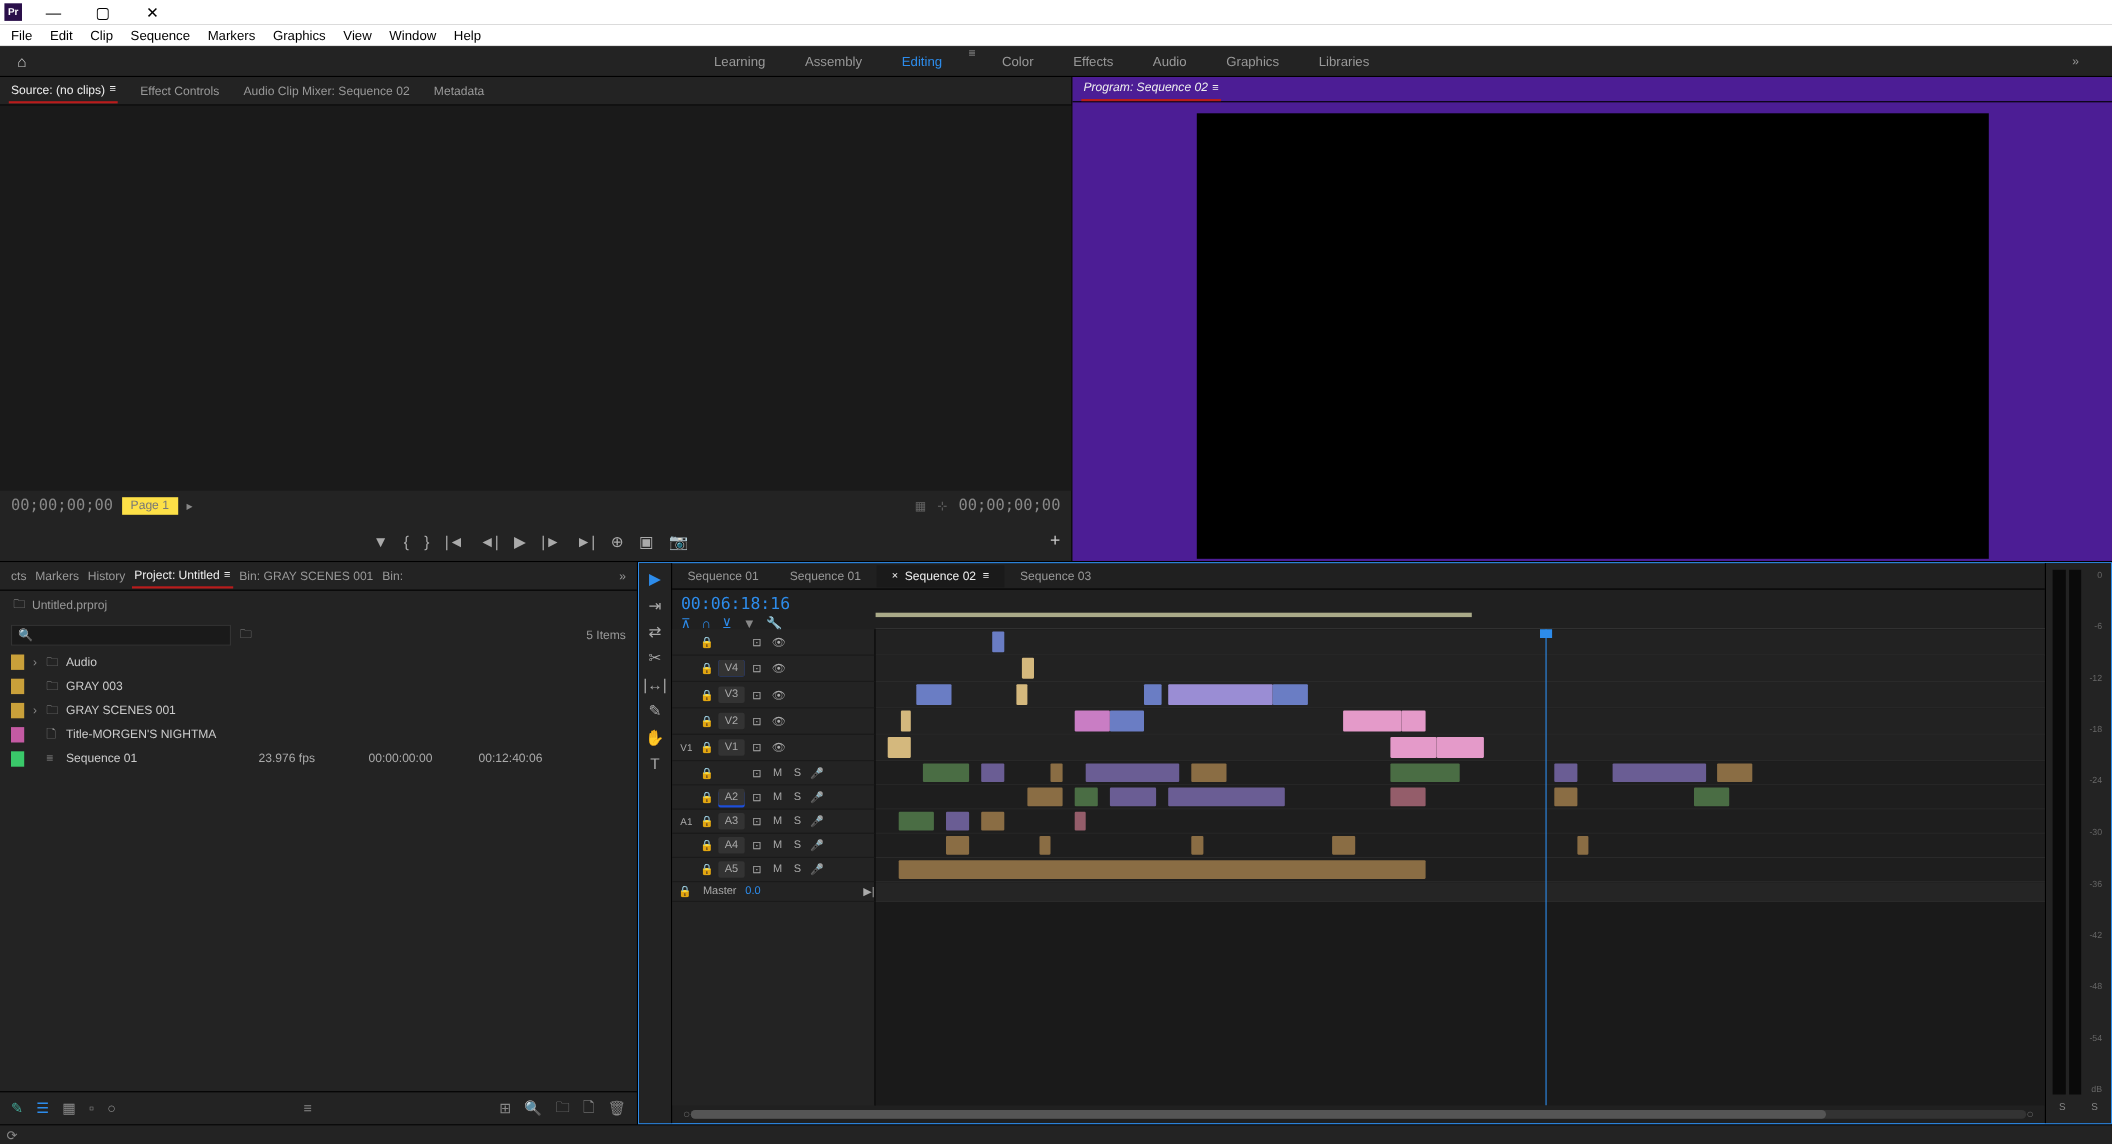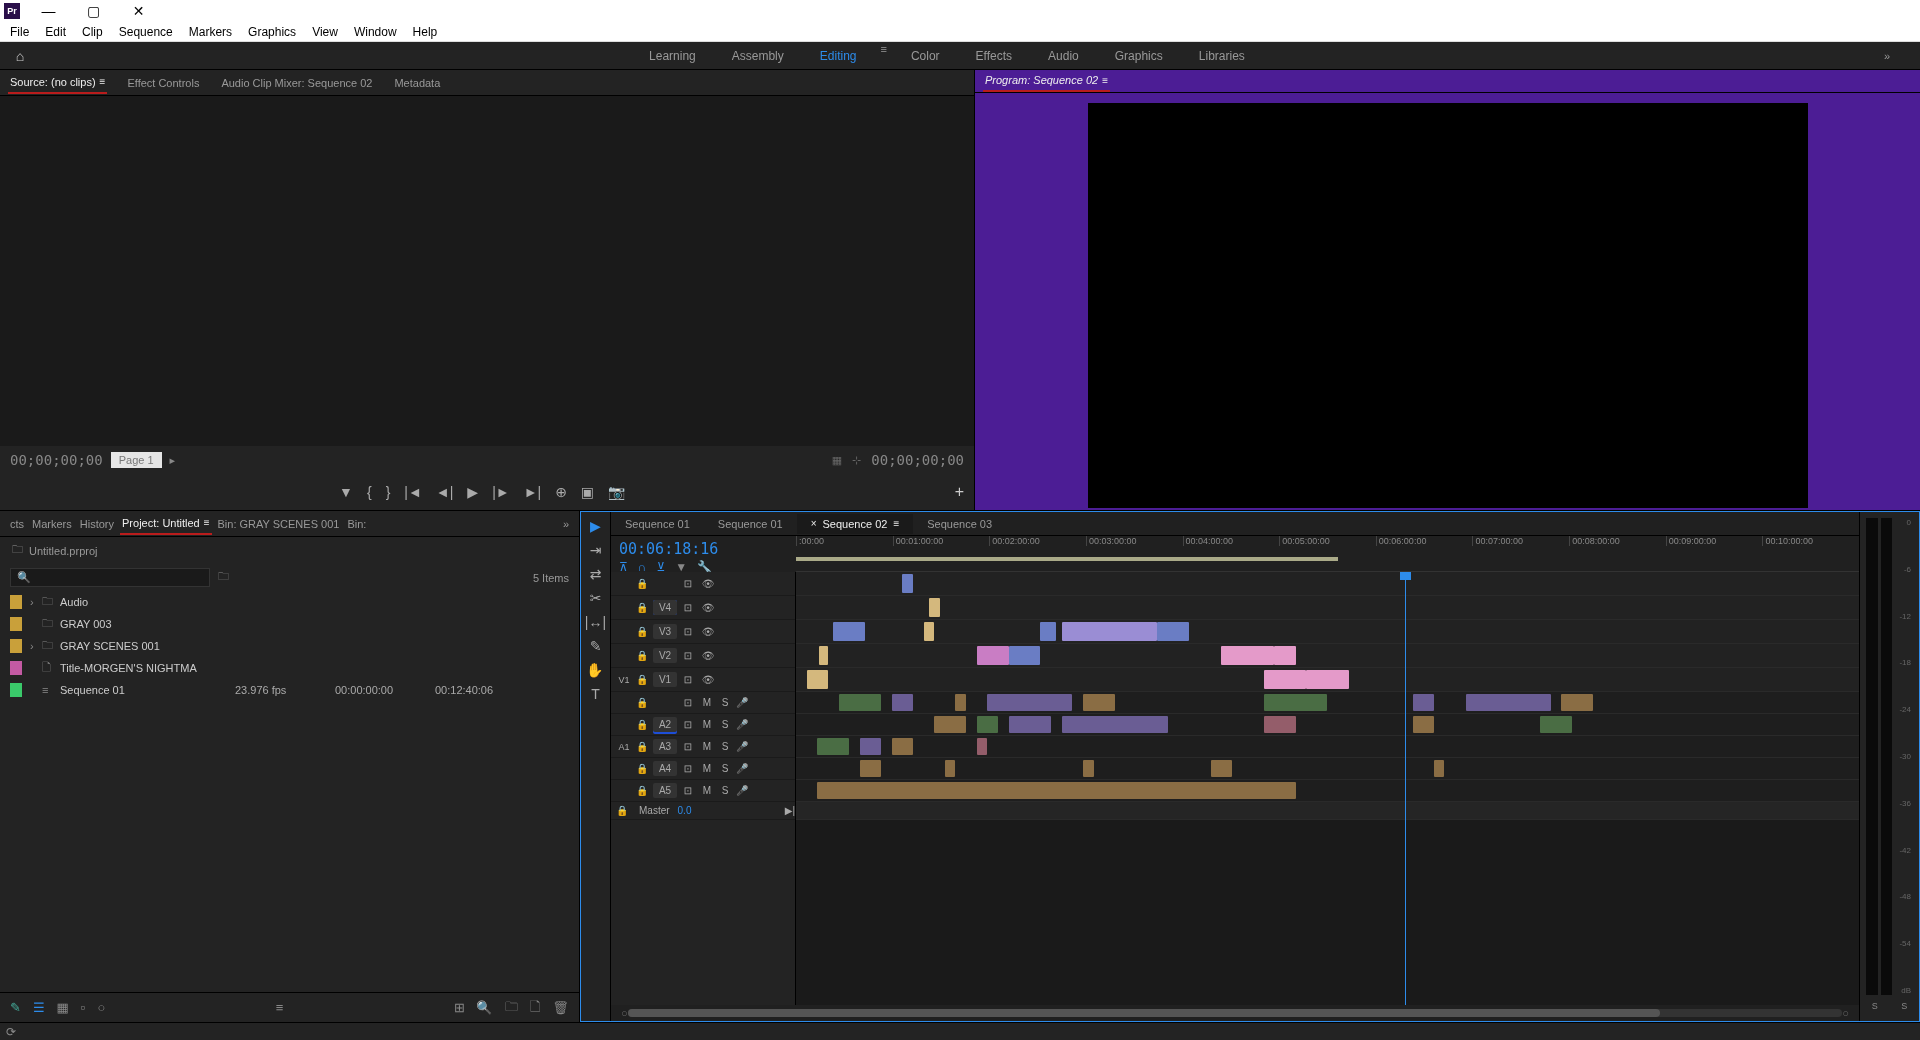--- a/index.html
+++ b/index.html
@@ -33,21 +33,21 @@
 .source-panel { width: 975px; background: #232323; border-right: 1px solid #000; display: flex; flex-direction: column; }
 .panel-tabs { display: flex; height: 26px; align-items: center; padding: 0 8px; gap: 18px; border-bottom: 1px solid #000; }
 .panel-tab { color: #999; padding: 4px 2px; font-size: 11px; display: flex; align-items: center; gap: 4px; }
 .panel-tab.active { color: #eee; border-bottom: 2px solid #b91c1c; }
 .panel-tab .menu-icon { font-size: 10px; }
 .viewer { flex: 1; background: #1a1a1a; }
 .viewer-controls { height: 28px; display: flex; align-items: center; padding: 0 10px; }
 .viewer-controls .tc { color: #6a9dd4; font-size: 14px; font-family: monospace; }
 .viewer-controls.dim .tc { color: #888; }
 .viewer-controls .spacer { flex: 1; }
-.viewer-controls .page { background: #e5e5e5; padding: 2px 8px; margin: 0 8px; color: #777; }
+.viewer-controls .page { background: #fde047; padding: 2px 8px; margin: 0 8px; color: #777; }
 .viewer-controls .right-tc { color: #888; font-family: monospace; font-size: 14px; }
 .transport { height: 36px; display: flex; align-items: center; justify-content: center; gap: 14px; padding: 0 10px; }
 .transport .btn { color: #aaa; font-size: 14px; }
 .transport .plus { margin-left: auto; color: #ccc; font-size: 16px; }
 .transport .left-spacer { margin-right: auto; }
 
 
 .program-panel { flex: 1; background: #4c1d95; display: flex; flex-direction: column; font-style: italic; }
 .program-viewer { flex: 1; display: flex; align-items: center; justify-content: center; padding: 10px 20px; }
 .program-screen { width: 720px; height: 405px; background: #000; }
@@ -420,33 +420,20 @@
               <div class="tc">00:06:18:16</div>
               <div class="icons">
                 <span style="color:#2d8ceb;">⊼</span>
                 <span style="color:#2d8ceb;">∩</span>
                 <span style="color:#2d8ceb;">⊻</span>
                 <span>▼</span>
                 <span>🔧</span>
               </div>
             </div>
             <div class="tl-ruler">
-              <div class="ruler-ticks" id="ruler-ticks">
-                  <div class="ruler-tick">:00:00</div>
-                  <div class="ruler-tick">00:01:00:00</div>
-                  <div class="ruler-tick">00:02:00:00</div>
-                  <div class="ruler-tick">00:03:00:00</div>
-                  <div class="ruler-tick">00:04:00:00</div>
-                  <div class="ruler-tick">00:05:00:00</div>
-                  <div class="ruler-tick">00:06:00:00</div>
-                  <div class="ruler-tick">00:07:00:00</div>
-                  <div class="ruler-tick">00:08:00:00</div>
-                  <div class="ruler-tick">00:09:00:00</div>
-                  <div class="ruler-tick">00:10:00:00</div>
-                </div>
               <div class="ruler-bar"></div>
             </div>
           </div>
           <div class="tracks">
             <div class="track-headers" id="track-headers">
                 <div class="track-header video">
                   <span class="th-patch"></span>
   <span class="th-lock">🔒</span>
   <span class="th-label sel">V5</span>
   <span class="th-sync">⊡</span>

